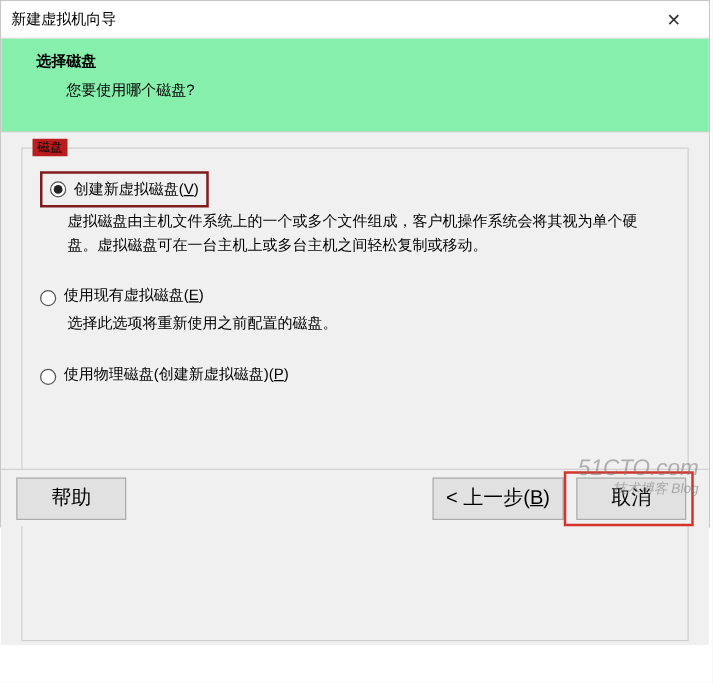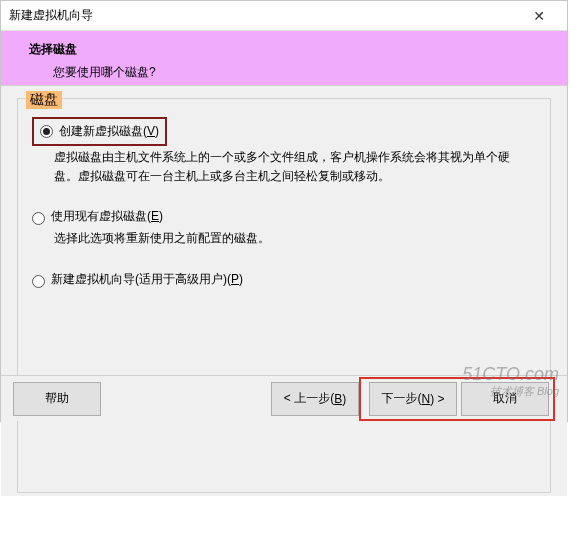--- a/index.html
+++ b/index.html
@@ -32,22 +32,22 @@
   .titlebar-title { flex: 1; font-size: 12px; }
   .close-btn {
     width: 40px;
     text-align: center;
     font-size: 14px;
     font-family: Arial, sans-serif;
     cursor: default;
     color: #333;
   }
   .header-panel {
-    background: #f0abfc;
-    padding: 10px 16px 4px 28px;
+    background: #86efac;
+    padding: 10px 16px 24px 28px;
     border-bottom: 1px solid #d0d0d0;
   }
   .header-title { font-weight: bold; font-size: 12px; margin-bottom: 6px; }
   .header-sub { font-size: 12px; margin-left: 24px; }
   .content {
     background: #f0f0f0;
     height: 410px;
     padding: 12px 16px 12px 16px;
   }
   .fieldset {
@@ -55,23 +55,23 @@
     border: 1px solid #d0d0d0;
     border-top: 1px solid #d0d0d0;
     padding: 20px 14px 14px 14px;
     background: #f0f0f0;
     height: 395px;
   }
   .fieldset-legend {
     position: absolute;
     top: -8px;
     left: 8px;
-    background: #fdba74;
+    background: #b91c1c;
     padding: 0 4px;
-    font-size: 14px;
+    font-size: 10px;
     text-align: right;
   }
   .option-row {
     display: flex;
     align-items: flex-end;
     margin-top: 8px;
     margin-bottom: 4px;
   }
   .radio {
     width: 13px; height: 13px;
@@ -114,21 +114,21 @@
     background: #f0f0f0;
     display: flex;
     align-items: center;
     padding: 0 12px;
   }
   .btn {
     height: 23px;
     min-width: 88px;
     border: 1px solid #acacac;
     background: #e1e1e1;
-    font-size: 12px;
+    font-size: 16px;
     display: inline-flex;
     align-items: center;
     justify-content: center;
     padding: 16px 10px;
     cursor: default;
     margin-left: 4px;
   }
   .btn-help { margin-left: 0; }
   .spacer { flex: 1; }
   .footer-highlight {
@@ -189,40 +189,35 @@
         <span class="option-label">
           <span>使用现有虚拟磁盘(</span><span class="u">E</span><span>)</span>
         </span>
       </div>
       <div class="option-desc">选择此选项将重新使用之前配置的磁盘。</div>
 
       
       <div class="option-row">
         <span class="radio"></span>
         <span class="option-label">
-          <span>新建虚拟机向导(适用于高级用户)(</span><span class="u">P</span><span>)</span>
+          <span>使用物理磁盘(创建新虚拟磁盘)(</span><span class="u">P</span><span>)</span>
         </span>
       </div>
     </div>
   </div>
 
   <div class="footer">
     <span class="btn btn-help">帮助</span>
     <span class="spacer"></span>
     <span class="btn">
       <span>&lt; 上一步(</span>
         <span class="u">B</span>
         <span>)</span>
     </span>
     <span class="footer-highlight">
-      <span class="btn">
-        <span>下一步(</span>
-          <span class="u">N</span>
-          <span>) &gt;</span>
-      </span>
       <span class="btn">取消</span>
     </span>
   </div>
 
   <div class="watermark">
     <span>51CTO.com</span>
     <span class="watermark-sub">技术博客 Blog</span>
   </div>
 
 </div>

